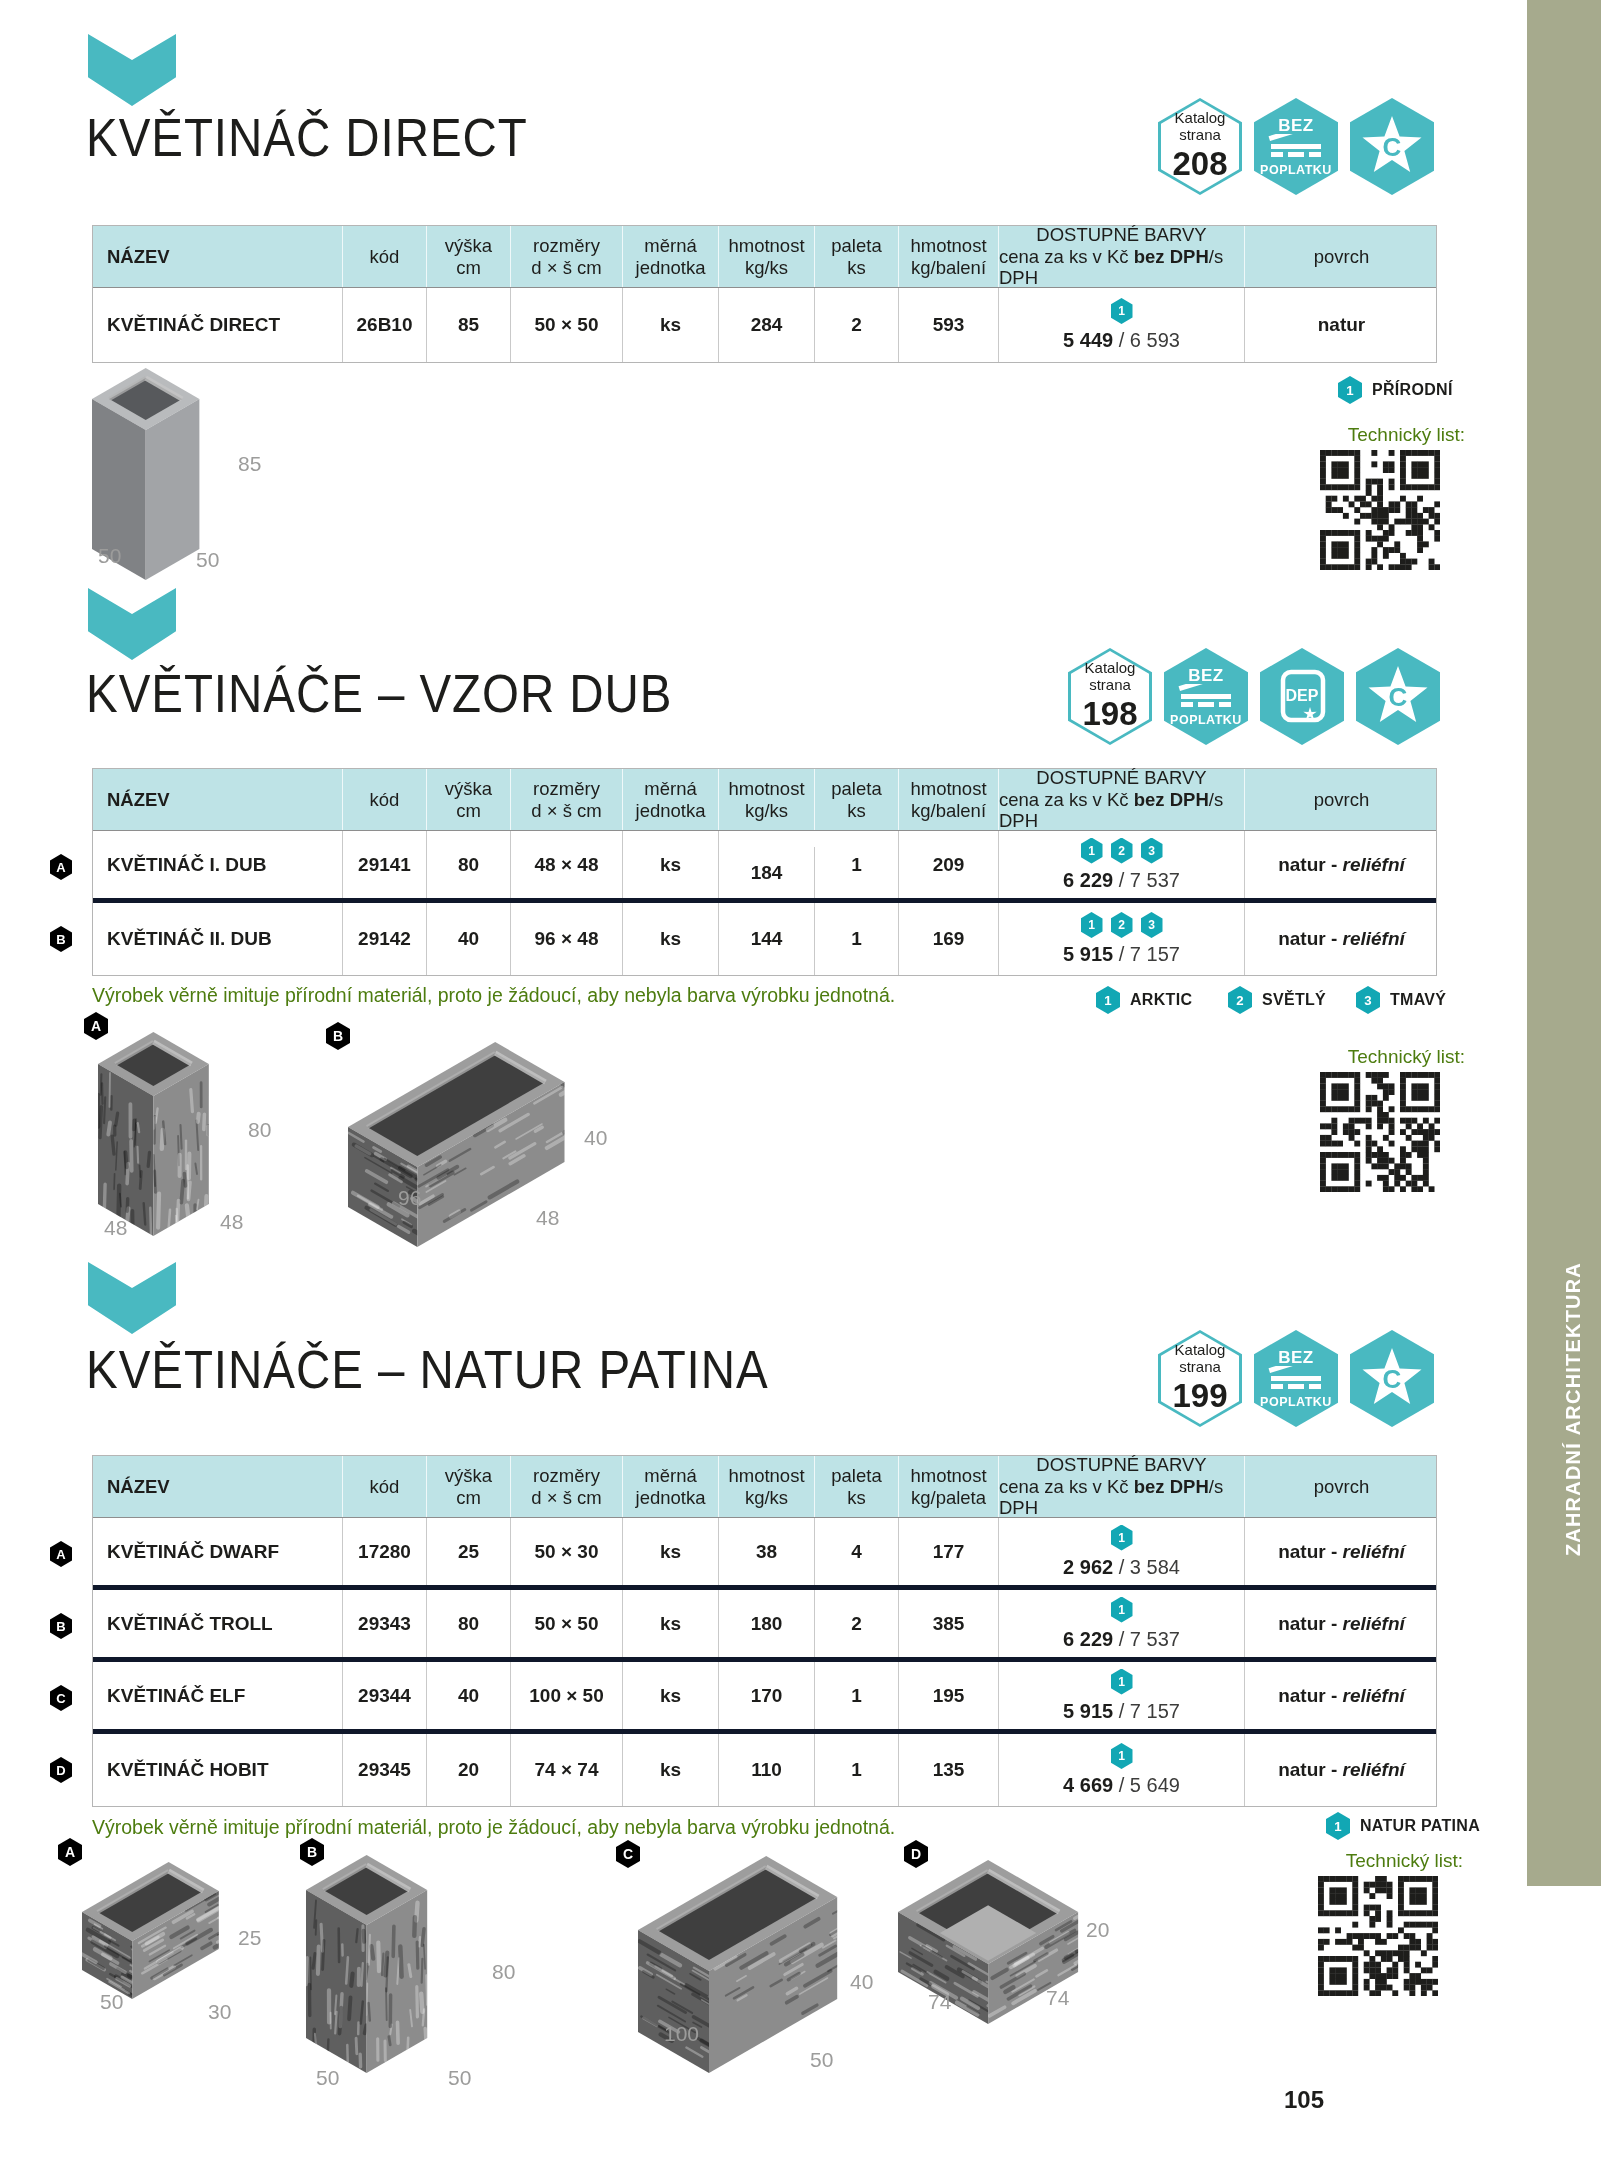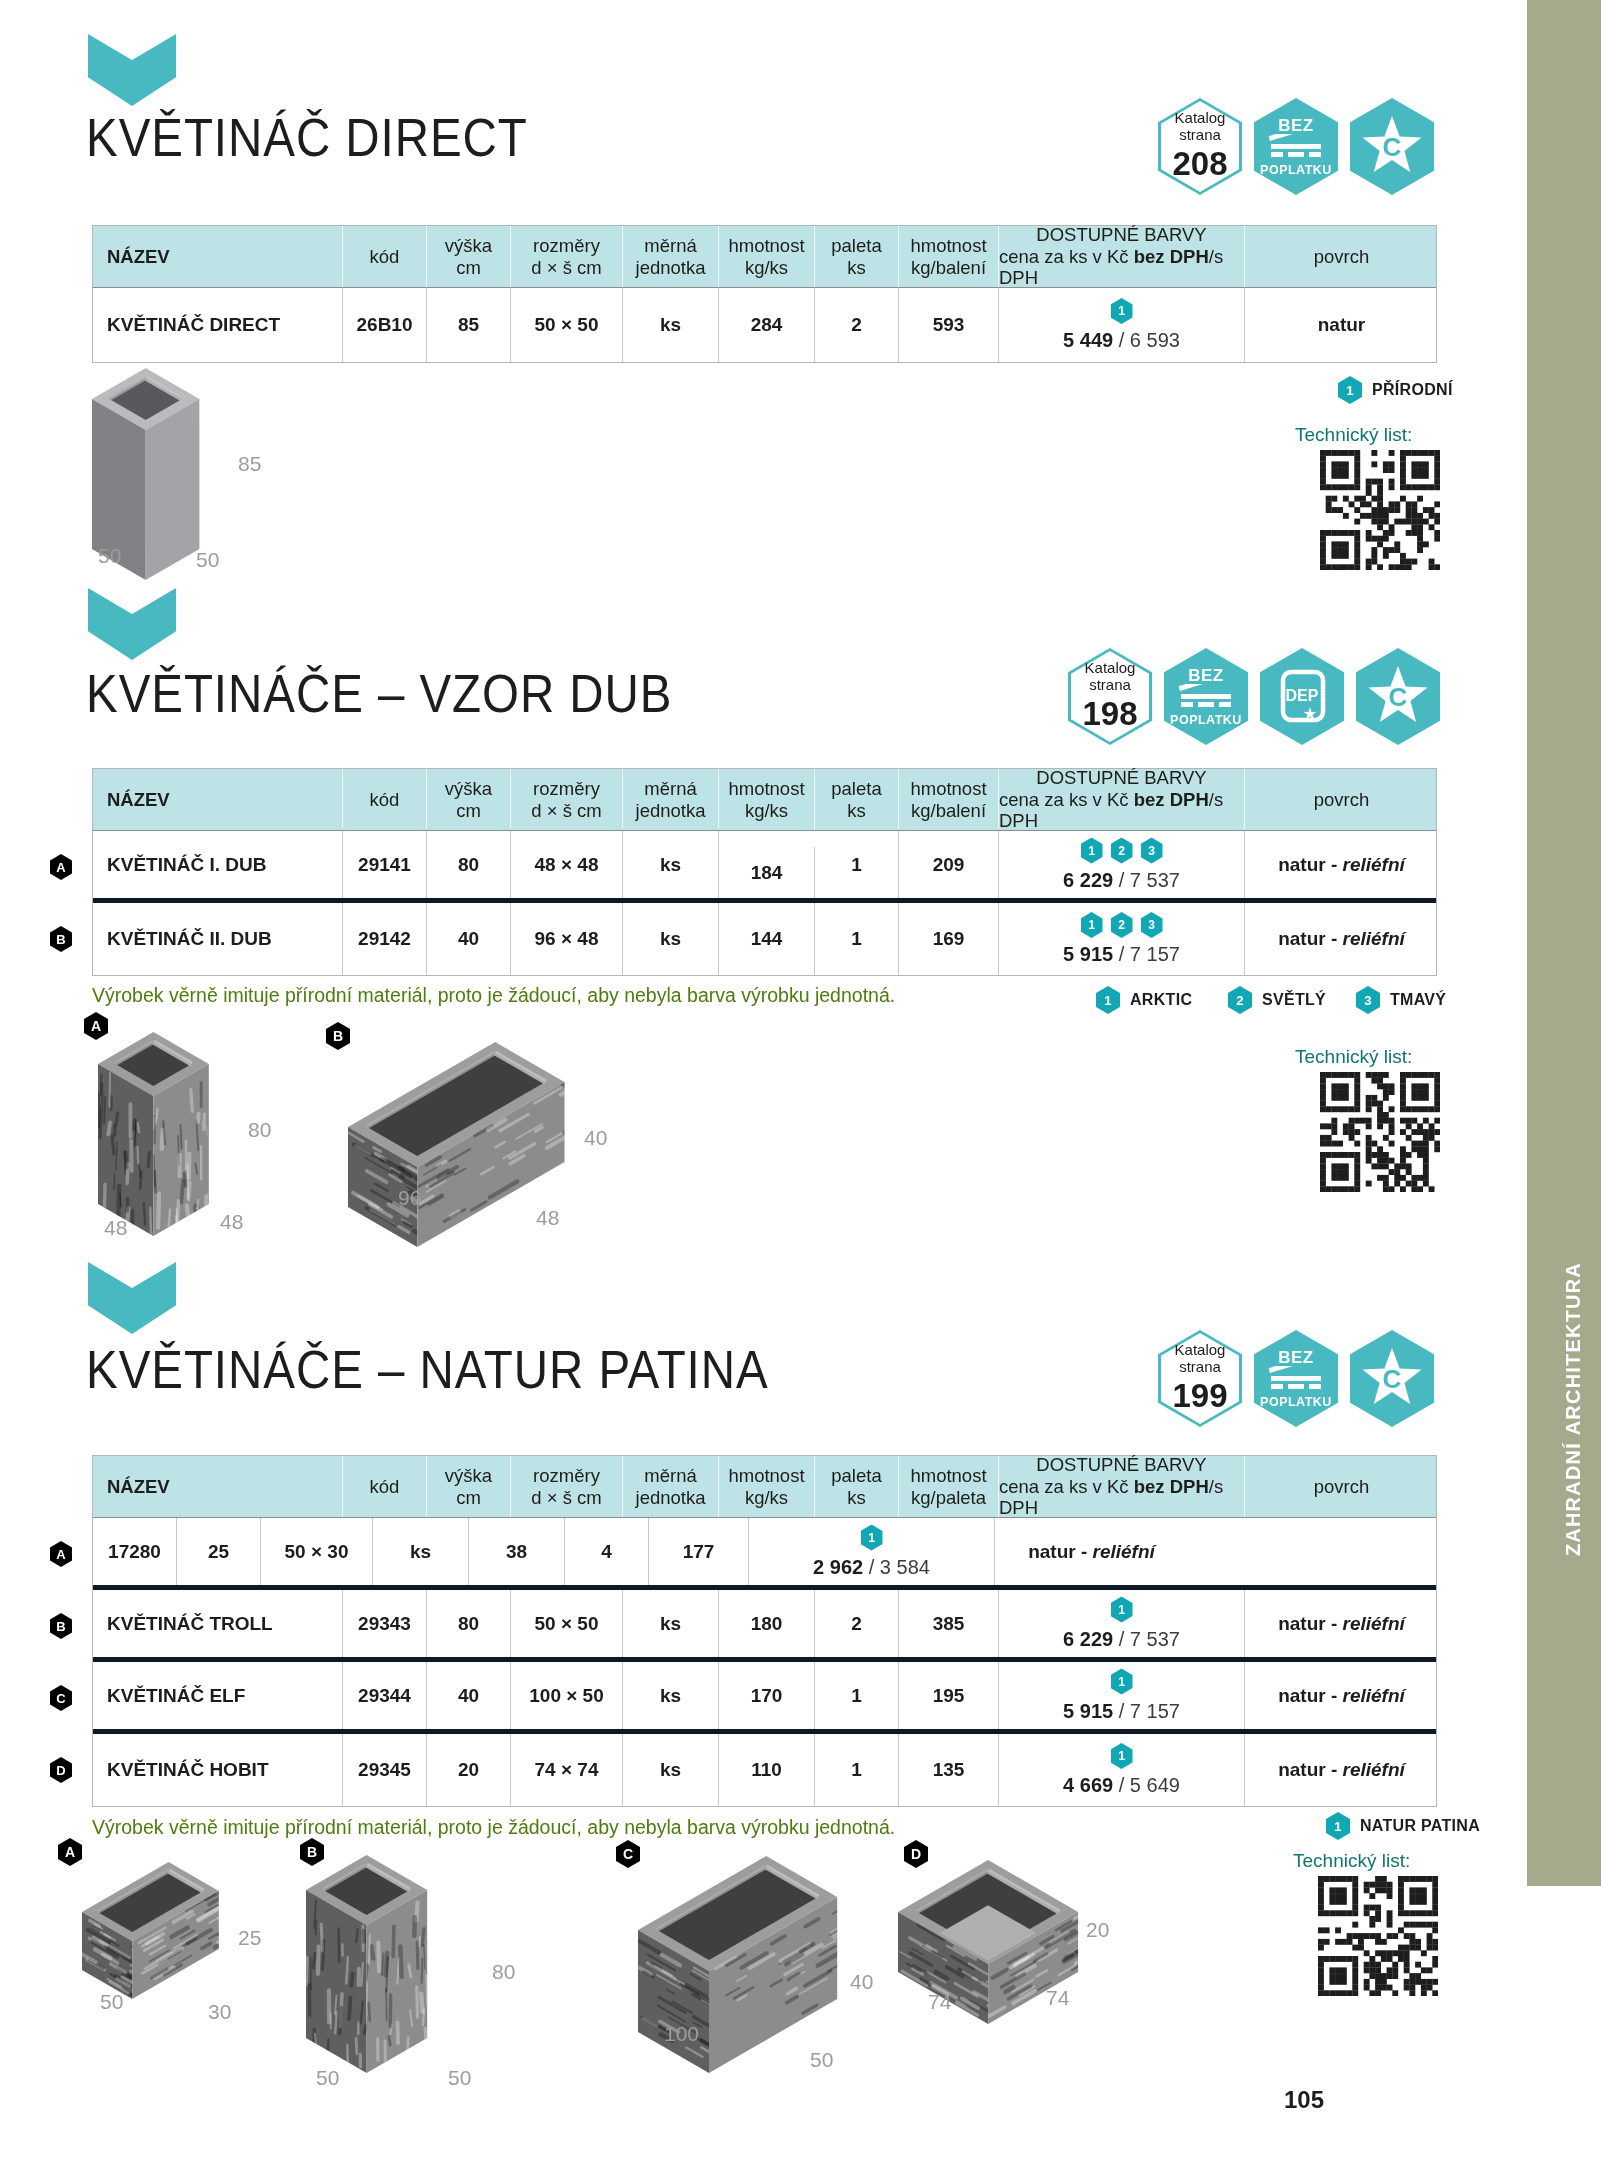--- a/index.html
+++ b/index.html
@@ -32,21 +32,21 @@
   .tcell{display:flex;flex-direction:column;align-items:center;justify-content:center;
          font-size:19px;font-weight:bold;box-sizing:border-box;border-right:1px solid #c9c9c9;}
   .tcell:last-child{border-right:none;}
   .cname{align-items:flex-start;padding-left:14px;}
   .badgerow{display:flex;gap:8px;margin-bottom:5px;}
   .priceline{font-size:20px;font-weight:400;color:#3c3c3b;}
   .priceline b{color:#1d1d1b;}
   .note{font-size:19.5px;color:#4d7c0f;}
   .legend{display:flex;align-items:center;gap:10px;}
   .legendlab{font-size:16px;font-weight:bold;letter-spacing:.3px;}
-  .tech{font-size:19px;color:#0f766e;width:170px;text-align:left;}
+  .tech{font-size:19px;color:#4d7c0f;width:170px;text-align:right;}
   .dim{font-size:21px;color:#9c9c9b;}
   .pagenum{font-size:24px;font-weight:bold;}
   .olivetext{writing-mode:vertical-rl;transform:rotate(180deg);color:#fff;font-weight:bold;
              font-size:20px;letter-spacing:1.2px;line-height:1.6;text-align:left;}
 </style>
 </head>
 <body>
 
 <div class="page" id="page">
 
@@ -340,20 +340,21 @@
         </div>
         <div class="hcell" style="width: 246px; flex: 0 0 246px;">
           <span>DOSTUPNÉ BARVY</span>
           <span>cena za ks v Kč <b>bez DPH</b>/s DPH</span>
         </div>
         <div class="hcell" style="width: 193px; flex: 0 0 193px;">
           <span>povrch</span>
         </div>
       </div>
       <div class="trow" style="height: 72px;">
+        <div class="tcell cname" style="width: 250px; flex: 0 0 250px;">KVĚTINÁČ DWARF</div>
         <div class="tcell" style="width: 84px; flex: 0 0 84px;">17280</div>
         <div class="tcell" style="width: 84px; flex: 0 0 84px;">25</div>
         <div class="tcell" style="width: 112px; flex: 0 0 112px;">50 × 30</div>
         <div class="tcell" style="width: 96px; flex: 0 0 96px;">ks</div>
         <div class="tcell" style="width: 96px; flex: 0 0 96px;">38</div>
         <div class="tcell" style="width: 84px; flex: 0 0 84px;">4</div>
         <div class="tcell" style="width: 100px; flex: 0 0 100px;">177</div>
         <div class="tcell" style="width: 246px; flex: 0 0 246px;">
           <div class="badgerow">
             <div class="hex numhex" style="width: 22px; height: 26px; background: rgb(18, 167, 180); font-size: 12.1px;">1</div>

